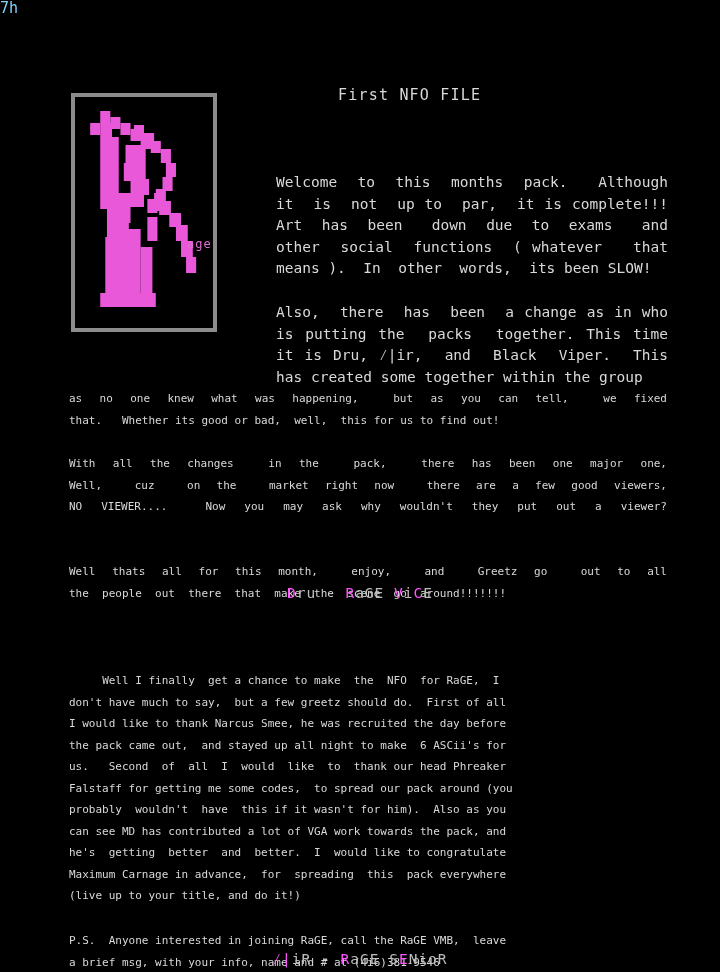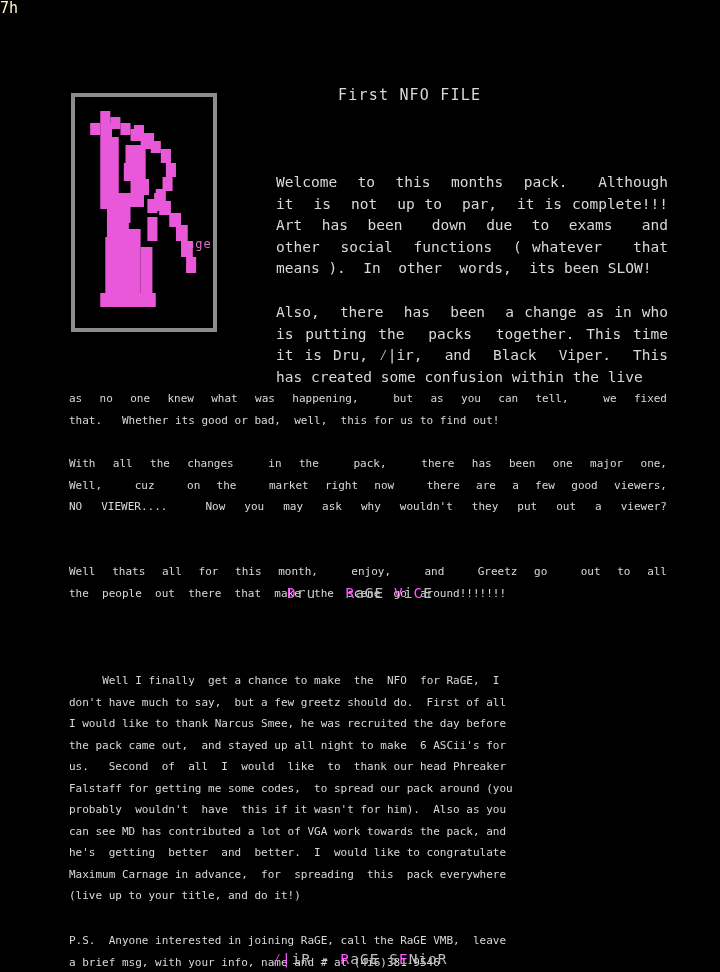--- a/index.html
+++ b/index.html
@@ -18,21 +18,21 @@
     position: relative;
     width: 720px;
     height: 972px;
     background: #000000;
   }
   .corner-tag {
     position: absolute;
     left: 0px;
     top: 0px;
     font-size: 15px;
-    color: #fef9c3;
+    color: #7dd3fc;
     letter-spacing: 0px;
     line-height: 16px;
   }
   .title {
     position: absolute;
     left: 338px;
     top: 86px;
     font-size: 15px;
     color: #d9d9d9;
     letter-spacing: 1.2px;
@@ -150,21 +150,21 @@
       </g>
     </svg>
     <div class="logo-sub">age</div>
   </div>
 
   <div class="col-right">
     <div class="p-wrap" id="intro1"><span>Welcome  to  this  months  pack.   Although</span><span>it  is  not  up to  par,  it is complete!!!</span><span>Art  has  been   down  due  to  exams   and</span><span>other  social  functions  ( whatever   that</span><span class="last">means ).  In  other  words,  its been SLOW!</span></div>
   </div>
 
   <div class="col-right" style="top:259px;">
-    <div class="p-wrap" id="intro2"><span>Also,  there  has  been  a change as in who</span><span>is putting the  packs  together. This time</span><span>it is Dru, ⁄|ir,  and  Black  Viper.  This</span><span class="last">has created some confusion within the live</span></div>
+    <div class="p-wrap" id="intro2"><span>Also,  there  has  been  a change as in who</span><span>is putting the  packs  together. This time</span><span>it is Dru, ⁄|ir,  and  Black  Viper.  This</span><span class="last">has created some together within the group</span></div>
   </div>
 
   <div class="full" style="top:345px;">
     <div class="p-wrap" id="tail2"><span>as no one knew what was happening,  but as you can tell,  we fixed</span><span class="last">that.   Whether its good or bad,  well,  this for us to find out!</span></div>
   </div>
 
   <div class="full" style="top:410px;">
     <div class="p-wrap" id="para3"><span>With all the changes  in the  pack,  there has been one major one,</span><span>Well,  cuz  on the  market right now  there are a few good viewers,</span><span>NO VIEWER....  Now you may ask why wouldn't they put out a viewer?</span></div>
   </div>
 

